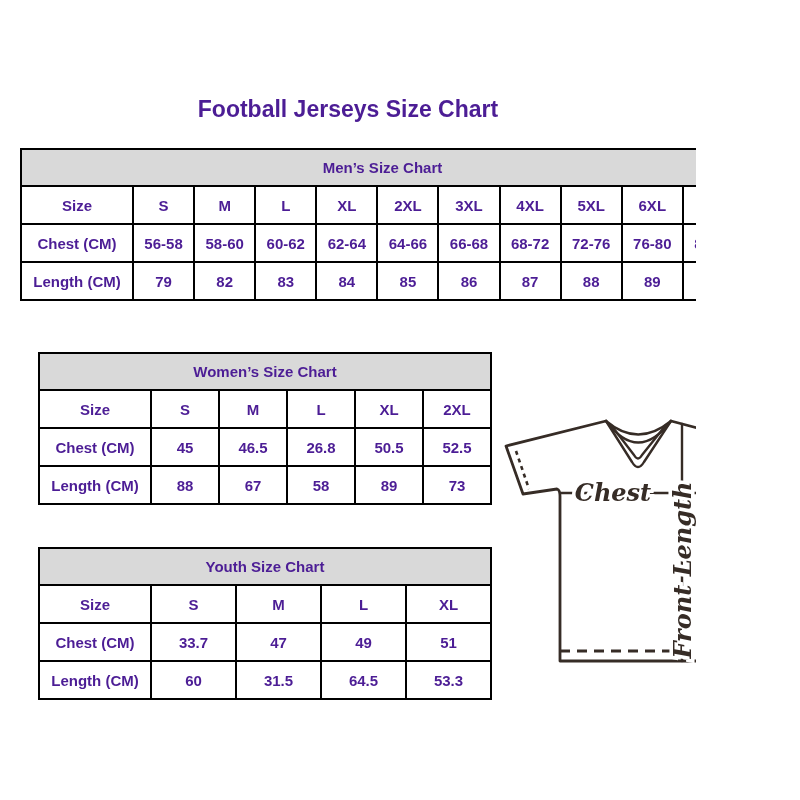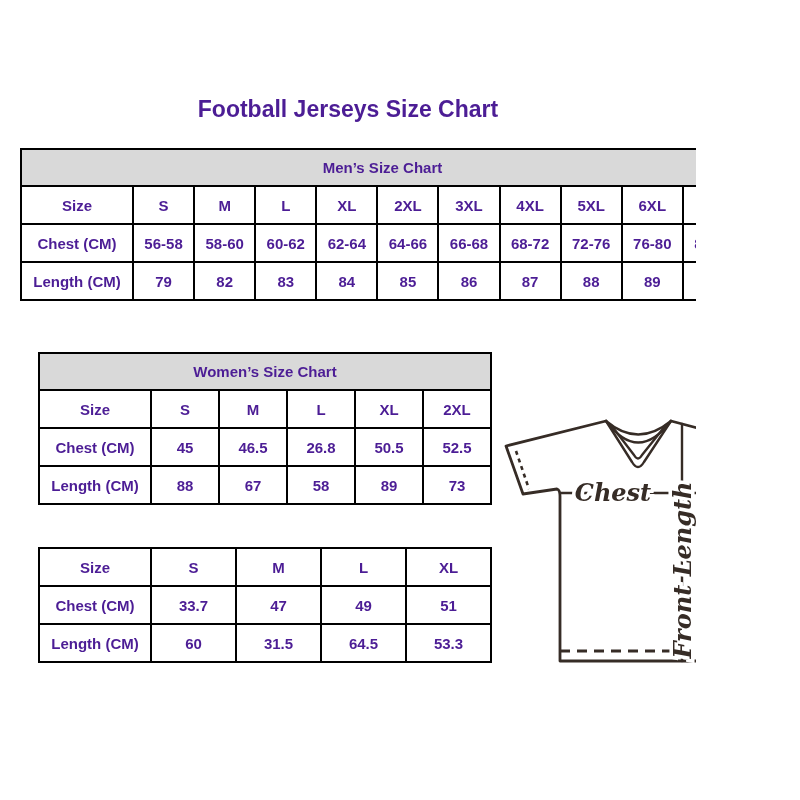--- a/index.html
+++ b/index.html
@@ -118,20 +118,23 @@
     </tr>
   </tbody>
     </table>
 
   <table class="size-table youth">
     <colgroup>
         <col class="label-col">
         <col span="4">
       </colgroup>
     <tbody>
+        <tr>
+          <th class="tbl-title" colspan="5">Youth Size Chart</th>
+        </tr>
     <tr>
       <td>Size</td>
       <td>S</td>
       <td>M</td>
       <td>L</td>
       <td>XL</td>
     </tr>
     <tr>
       <td>Chest (CM)</td>
       <td>33.7</td>

